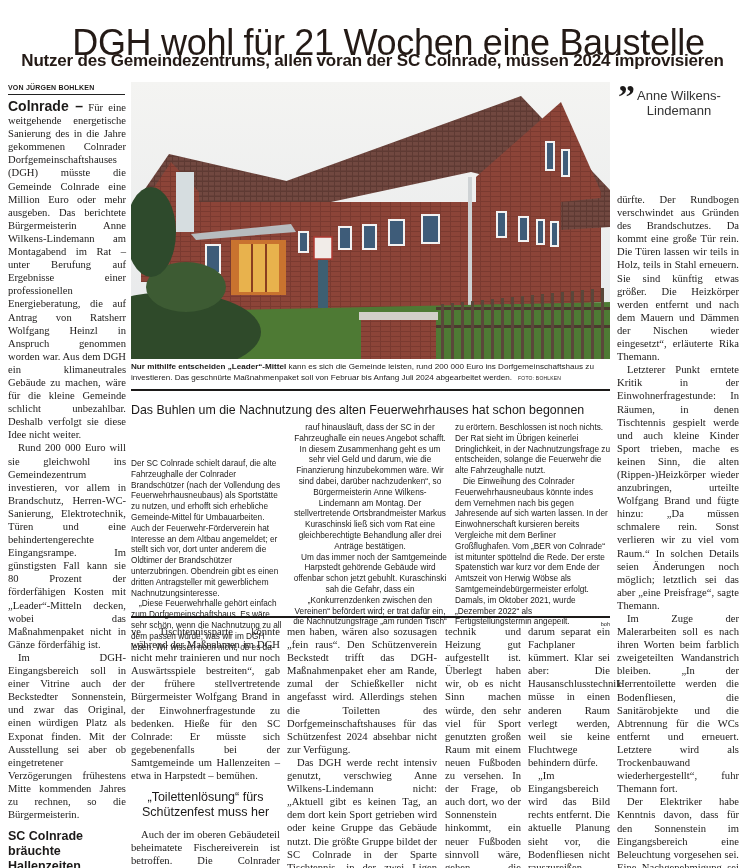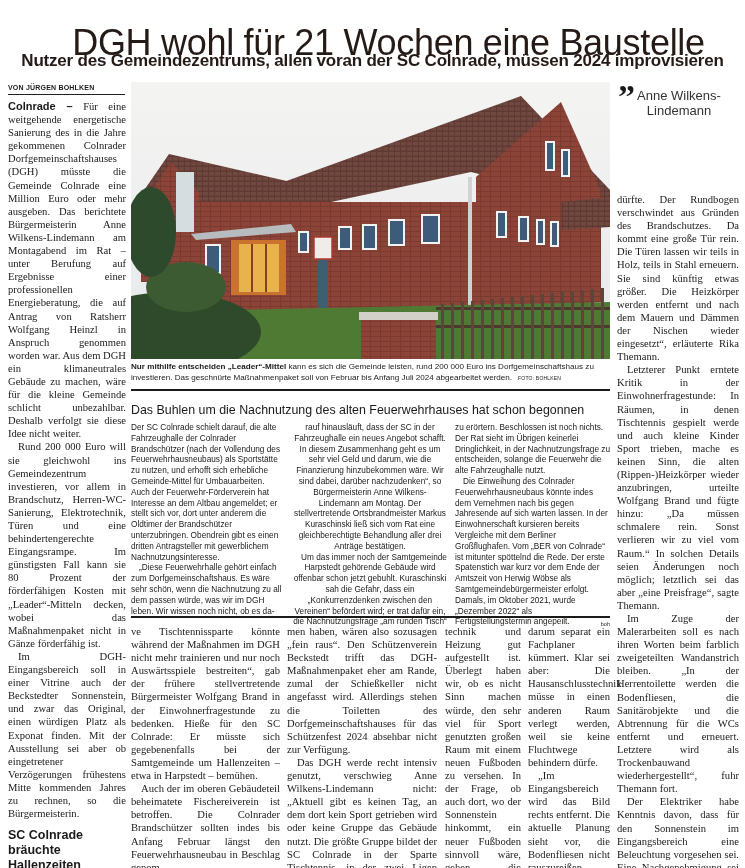--- a/index.html
+++ b/index.html
@@ -8,31 +8,31 @@
     font-family: "Liberation Sans", sans-serif; font-size: 36px; font-weight: normal; color: #241a16; letter-spacing: -0.3px; margin: 16px; }
   #subheadline { position: absolute; left: 0; top: 51px; width: 745px; text-align: center;
     font-family: "Liberation Sans", sans-serif; font-size: 17px; color: #241a16; margin: 0; letter-spacing: -0.2px; }
   .col { position: absolute; font-family: "Liberation Serif", serif; font-size: 10.6px; line-height: 13.1px; text-align: justify; hyphens: manual; }
   .col p { margin: 0; text-indent: 10px; }
   .col p.first { text-indent: 0; }
   #byline { position: absolute; left: 8px; top: 84px; width: 117px; font-family: "Liberation Sans", sans-serif; font-size: 7px; font-weight: bold; letter-spacing: 0.2px;
     border-bottom: 1px solid #222; padding-bottom: 3px; }
   #col1 { left: 8px; top: 100px; width: 118px; }
   .subhead { font-family: "Liberation Sans", sans-serif; font-size: 12.5px; font-weight: bold; line-height: 15px; margin: 8px 0 8px 0 !important; text-indent: 0 !important; text-align: left; }
-  .dateline { font-family: "Liberation Sans", sans-serif; font-weight: bold; font-size: 11px; }
+  .dateline { font-family: "Liberation Sans", sans-serif; font-weight: bold; font-size: 14px; }
   #photo { position: absolute; left: 131px; top: 82px; width: 479px; height: 277px; overflow: hidden; background: #f2f2f0; }
   #caption { position: absolute; left: 131px; top: 361px; width: 479px; font-family: "Liberation Sans", sans-serif; font-size: 8.1px; line-height: 11px; }
   #caption b { font-weight: bold; }
   .credit { font-size: 5px; margin-left: 6px; letter-spacing: 0.2px; }
   #rule1 { position: absolute; left: 131px; top: 389px; width: 479px; height: 2px; background: #1c1a19; }
   #box-title { position: absolute; left: 131px; top: 403px; width: 479px; font-family: "Liberation Sans", sans-serif; font-size: 12.4px; font-weight: normal; color: #1c1a19; }
   .boxcol { position: absolute; top: 423px; width: 150px; font-family: "Liberation Sans", sans-serif; font-size: 8.25px; line-height: 10.8px; text-align: left; }
   .boxcol p { margin: 0; text-indent: 8px; }
   .boxcol p.first { text-indent: 0; }
-  #bc1 { left: 131px; width: 154px; }
+  #bc1 { left: 131px; width: 154px; margin-top: 36px; }
   #bc2 { left: 293px; width: 154px; text-align: center; }
   #bc3 { left: 455px; width: 155px; }
   .bc-credit { float: right; font-size: 5.5px; margin-top: 2px; }
   #rule2 { position: absolute; left: 131px; top: 616px; width: 479px; height: 2px; background: #1c1a19; }
   #col2 { left: 131px; top: 625px; width: 149px; }
   #col3 { left: 287px; top: 625px; width: 150px; }
   #col4 { left: 445px; top: 625px; width: 163px; }
   #col4 p, #col3 p, #col2 p { }
   #quote { position: absolute; left: 618px; top: 84px; width: 122px; text-align: center; font-family: "Liberation Sans", sans-serif; }
   #quote-mark { position: absolute; left: 0; top: -4px; font-family: "Liberation Serif", serif; font-size: 34px; font-weight: bold; line-height: 34px; color: #1c1a19; }
@@ -166,20 +166,21 @@
 </div>
 <div id="bc3" class="boxcol">
   <p class="first">zu erörtern. Beschlossen ist noch nichts. Der Rat sieht im Übrigen keinerlei Dringlichkeit, in der Nachnutzungsfrage zu entscheiden, solange die Feuerwehr die alte Fahrzeughalle nutzt.</p>
   <p><span>Die Einweihung des Colnrader Feuerwehrhausneubaus könnte indes dem Vernehmen nach bis gegen Jahresende auf sich warten lassen. In der Einwohnerschaft kursieren bereits Vergleiche mit dem Berliner Großflughafen. Vom „BER von Colnrade“ ist mitunter spöttelnd die Rede. Der erste Spatenstich war kurz vor dem Ende der Amtszeit von Herwig Wöbse als Samtgemeindebürgermeister erfolgt. Damals, im Oktober 2021, wurde „Dezember 2022“ als Fertigstellungstermin angepeilt.</span><span class="bc-credit">boh</span></p>
 </div>
 
 <div id="rule2"></div>
 
 <div id="col2" class="col">
   <p class="first">ve Tischtennissparte könnte während der Maßnahmen im DGH nicht mehr trainieren und nur noch Auswärtsspiele bestreiten“, gab der frühere stellvertretende Bürgermeister Wolfgang Brand in der Einwohnerfragestunde zu bedenken. Hieße für den SC Colnrade: Er müsste sich gegebenenfalls bei der Samtgemeinde um Hallenzeiten – etwa in Harpstedt – bemühen.</p>
+  <p class="subhead" style="font-weight:normal;text-align:center;">„Toilettenlösung“ fürs Schützenfest muss her</p>
   <p>Auch der im oberen Gebäudeteil beheimatete Fischereiverein ist betroffen. Die Colnrader Brandschützer sollten indes bis Anfang Februar längst den Feuerwehrhausneubau in Beschlag genom-</p>
 </div>
 
 <div id="col3" class="col">
   <p class="first">men haben, wären also sozusagen „fein raus“. Den Schützenverein Beckstedt trifft das DGH-Maßnahmenpaket eher am Rande, zumal der Schießkeller nicht angefasst wird. Allerdings stehen die Toiletten des Dorfgemeinschaftshauses für das Schützenfest 2024 absehbar nicht zur Verfügung.</p>
   <p>Das DGH werde recht intensiv genutzt, verschwieg Anne Wilkens-Lindemann nicht: „Aktuell gibt es keinen Tag, an dem dort kein Sport getrieben wird oder keine Gruppe das Gebäude nutzt. Die größte Gruppe bildet der SC Colnrade in der Sparte Tischtennis, in der zwei Ligen gespielt werden“, sagte sie.</p>
 
 </div>
 
 <div id="col4" class="col" style="width:76px;">

